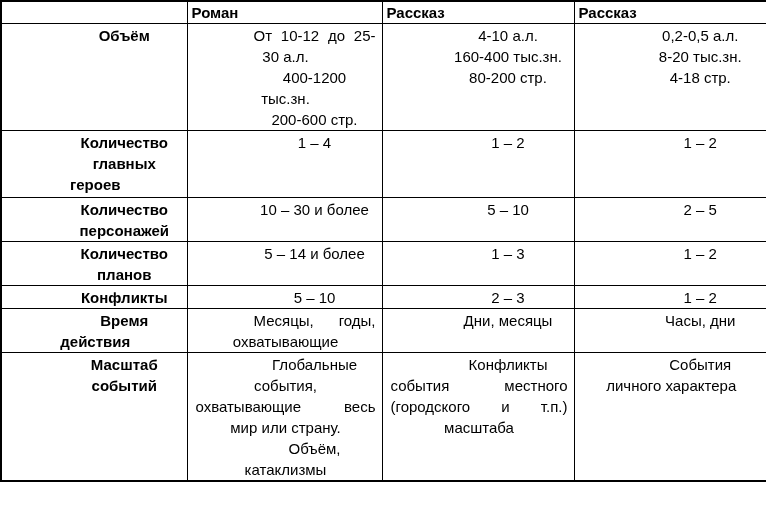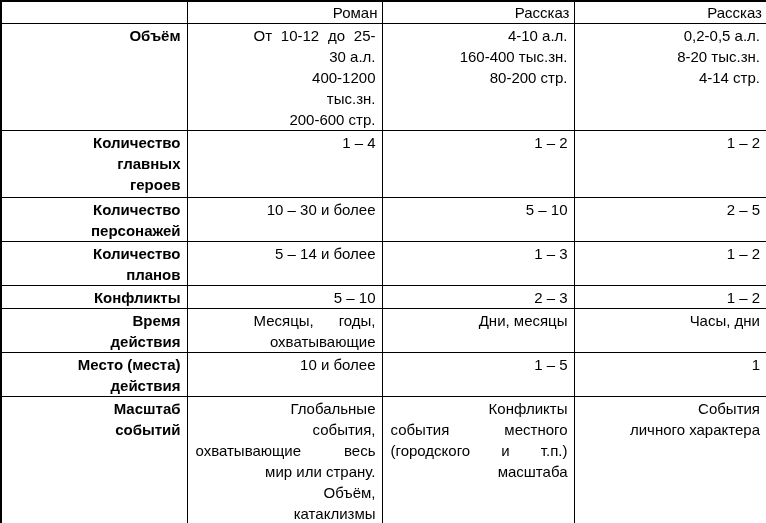--- a/index.html
+++ b/index.html
@@ -28,42 +28,42 @@
   th, td {
     border: 1px solid #000000;
     vertical-align: top;
     padding: 1px 6px 0 8px;
     line-height: 21px;
     font-size: 15px;
     font-weight: normal;
     overflow: hidden;
   }
   thead th {
-    text-align: right;
-    font-weight: normal;
+    text-align: left;
+    font-weight: bold;
     height: 20px;
     padding: 0 4px;
   }
   tbody th {
     text-align: left;
     font-weight: bold;
   }
   
   tbody tr:nth-of-type(1) { height: 105px; }
   tbody tr:nth-of-type(2) { height: 67px; }
   tbody tr:nth-of-type(3) { height: 44px; }
   tbody tr:nth-of-type(4) { height: 43px; }
   tbody tr:nth-of-type(5) { height: 21px; margin-top: 8px; }
   tbody tr:nth-of-type(6) { height: 43px; }
   tbody tr:nth-of-type(7) { height: 43px; }
   tbody tr:nth-of-type(8) { height: 131px; }
   
   .ln {
     min-height: 21px;
-    text-align: right;
+    text-align: center;
     white-space: normal;
   }
   .ln.in { text-indent: 58px; }
   .ln.st {
     text-align: justify;
     -moz-text-align-last: justify;
     text-align-last: justify;
   }
 </style>
 </head>
@@ -97,21 +97,21 @@
           <div class="ln in">200-600 стр.</div>
         </td>
         <td>
           <div class="ln in">4-10 а.л.</div>
           <div class="ln in">160-400 тыс.зн.</div>
           <div class="ln in">80-200 стр.</div>
         </td>
         <td>
           <div class="ln in">0,2-0,5 а.л.</div>
           <div class="ln in">8-20 тыс.зн.</div>
-          <div class="ln in">4-14 стр.</div>
+          <div class="ln in">4-18 стр.</div>
         </td>
       </tr>
       <tr>
         <th>
           <div class="ln in">Количество</div>
           <div class="ln in">главных</div>
           <div class="ln">героев</div>
         </th>
         <td>
           <div class="ln in">1 – 4</div>
@@ -174,35 +174,20 @@
         </th>
         <td>
           <div class="ln in st">Месяцы, годы,</div>
           <div class="ln">охватывающие</div>
         </td>
         <td>
           <div class="ln in">Дни, месяцы</div>
         </td>
         <td>
           <div class="ln in">Часы, дни</div>
-        </td>
-      </tr>
-      <tr>
-        <th>
-          <div class="ln in">Место (места)</div>
-          <div class="ln in">действия</div>
-        </th>
-        <td>
-          <div class="ln in">10 и более</div>
-        </td>
-        <td>
-          <div class="ln in">1 – 5</div>
-        </td>
-        <td>
-          <div class="ln in">1</div>
         </td>
       </tr>
       <tr>
         <th>
           <div class="ln in">Масштаб</div>
           <div class="ln in">событий</div>
         </th>
         <td>
           <div class="ln in">Глобальные</div>
           <div class="ln">события,</div>

